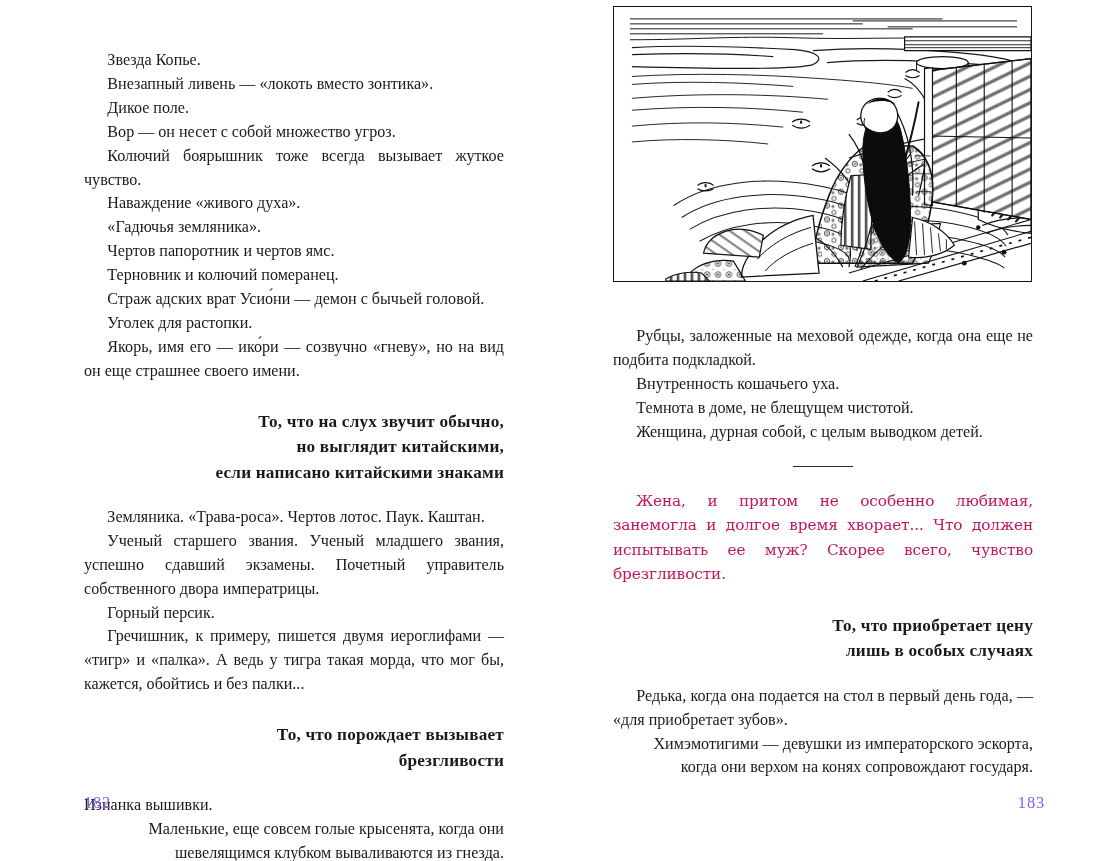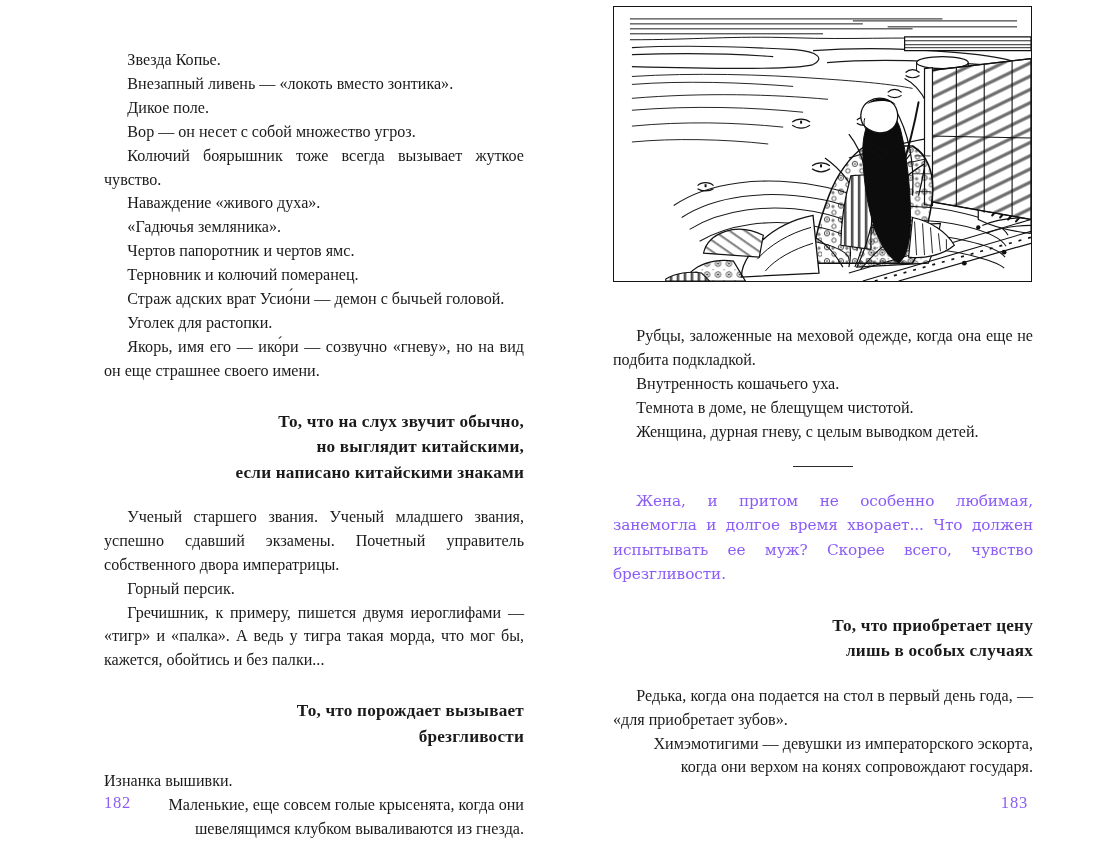--- a/index.html
+++ b/index.html
@@ -21,21 +21,21 @@
     position: absolute;
     inset: 0;
   }
 
   
   .page {
     position: absolute;
     top: 0;
     height: 861px;
   }
-  .page-left  { left: 0;    width: 550px; margin-left: 20px; }
+  .page-left  { left: 0;    width: 550px; }
   .page-right { left: 550px; width: 550px; }
 
   .col {
     position: absolute;
     top: 48px;
     width: 420px;
   }
   .page-left  .col { left: 84px; }
   .page-right .col { left: 63px; }
 
@@ -71,40 +71,40 @@
   }
 
   
   .interlude {
     font-family: "DejaVu Serif", "Liberation Serif", serif;
     font-size: 15.3px;
     line-height: 24.6px;
     text-align: justify;
     text-indent: 1.5em;
     margin: 0;
-    color: #8b5cf6;
+    color: #be185d;
     letter-spacing: -0.1px;
   }
 
   .rule {
     width: 60px;
     height: 0;
     border-top: 1.6px solid #2a2a2a;
     margin: 0 auto;
   }
 
   .folio {
     position: absolute;
     bottom: 48px;
     font-size: 16.5px;
     letter-spacing: 0.8px;
     color: #8b5cf6;
   }
   .folio-left  { left: 84px; }
-  .folio-right { right: 72px; }
+  .folio-right { right: 55px; }
 
   
   .sp-before-heading { height: 26px; }
   .sp-after-heading  { height: 20px; }
   .sp-rule { height: 22px; }
   .sp-rule-after { height: 22px; }
 
   
   .illustration {
     position: absolute;
@@ -141,20 +141,21 @@
       <p class="entry">Якорь, имя его — ико́ри — созвучно «гневу», но на вид он еще страшнее своего имени.</p>
 
       <div class="sp-before-heading"></div>
       <div>
         <p class="heading">То, что на слух звучит обычно,</p>
         <p class="heading">но выглядит китайскими,</p>
         <p class="heading">если написано китайскими знаками</p>
       </div>
       <div class="sp-after-heading"></div>
 
+      <p class="entry">Земляника. «Трава-роса». Чертов лотос. Паук. Каштан.</p>
       <p class="entry">Ученый старшего звания. Ученый младшего звания, успешно сдавший экзамены. Почетный управитель собственного двора императрицы.</p>
       <p class="entry">Горный персик.</p>
       <p class="entry">Гречишник, к примеру, пишется двумя иероглифами — «тигр» и «палка». А ведь у тигра такая морда, что мог бы, кажется, обойтись и без палки...</p>
 
       <div class="sp-before-heading"></div>
       <div>
         <p class="heading">То, что порождает вызывает</p>
         <p class="heading">брезгливости</p>
       </div>
       <div class="sp-after-heading"></div>
@@ -426,21 +427,21 @@
           </g>
         </g>
       </svg>
     </div>
 
     <div class="col" style="top:324px;">
 
       <p class="entry">Рубцы, заложенные на меховой одежде, когда она еще не подбита подкладкой.</p>
       <p class="entry">Внутренность кошачьего уха.</p>
       <p class="entry">Темнота в доме, не блещущем чистотой.</p>
-      <p class="entry">Женщина, дурная гневу, с целым выводком детей.</p>
+      <p class="entry">Женщина, дурная собой, с целым выводком детей.</p>
 
       <div class="sp-rule"></div>
       <div class="rule"></div>
       <div class="sp-rule-after"></div>
 
       <p class="interlude">Жена, и притом не особенно любимая, занемогла и долгое время хворает... Что должен испытывать ее муж? Скорее всего, чувство брезгливости.</p>
 
       <div class="sp-before-heading"></div>
       <div>
         <p class="heading">То, что приобретает цену</p>

